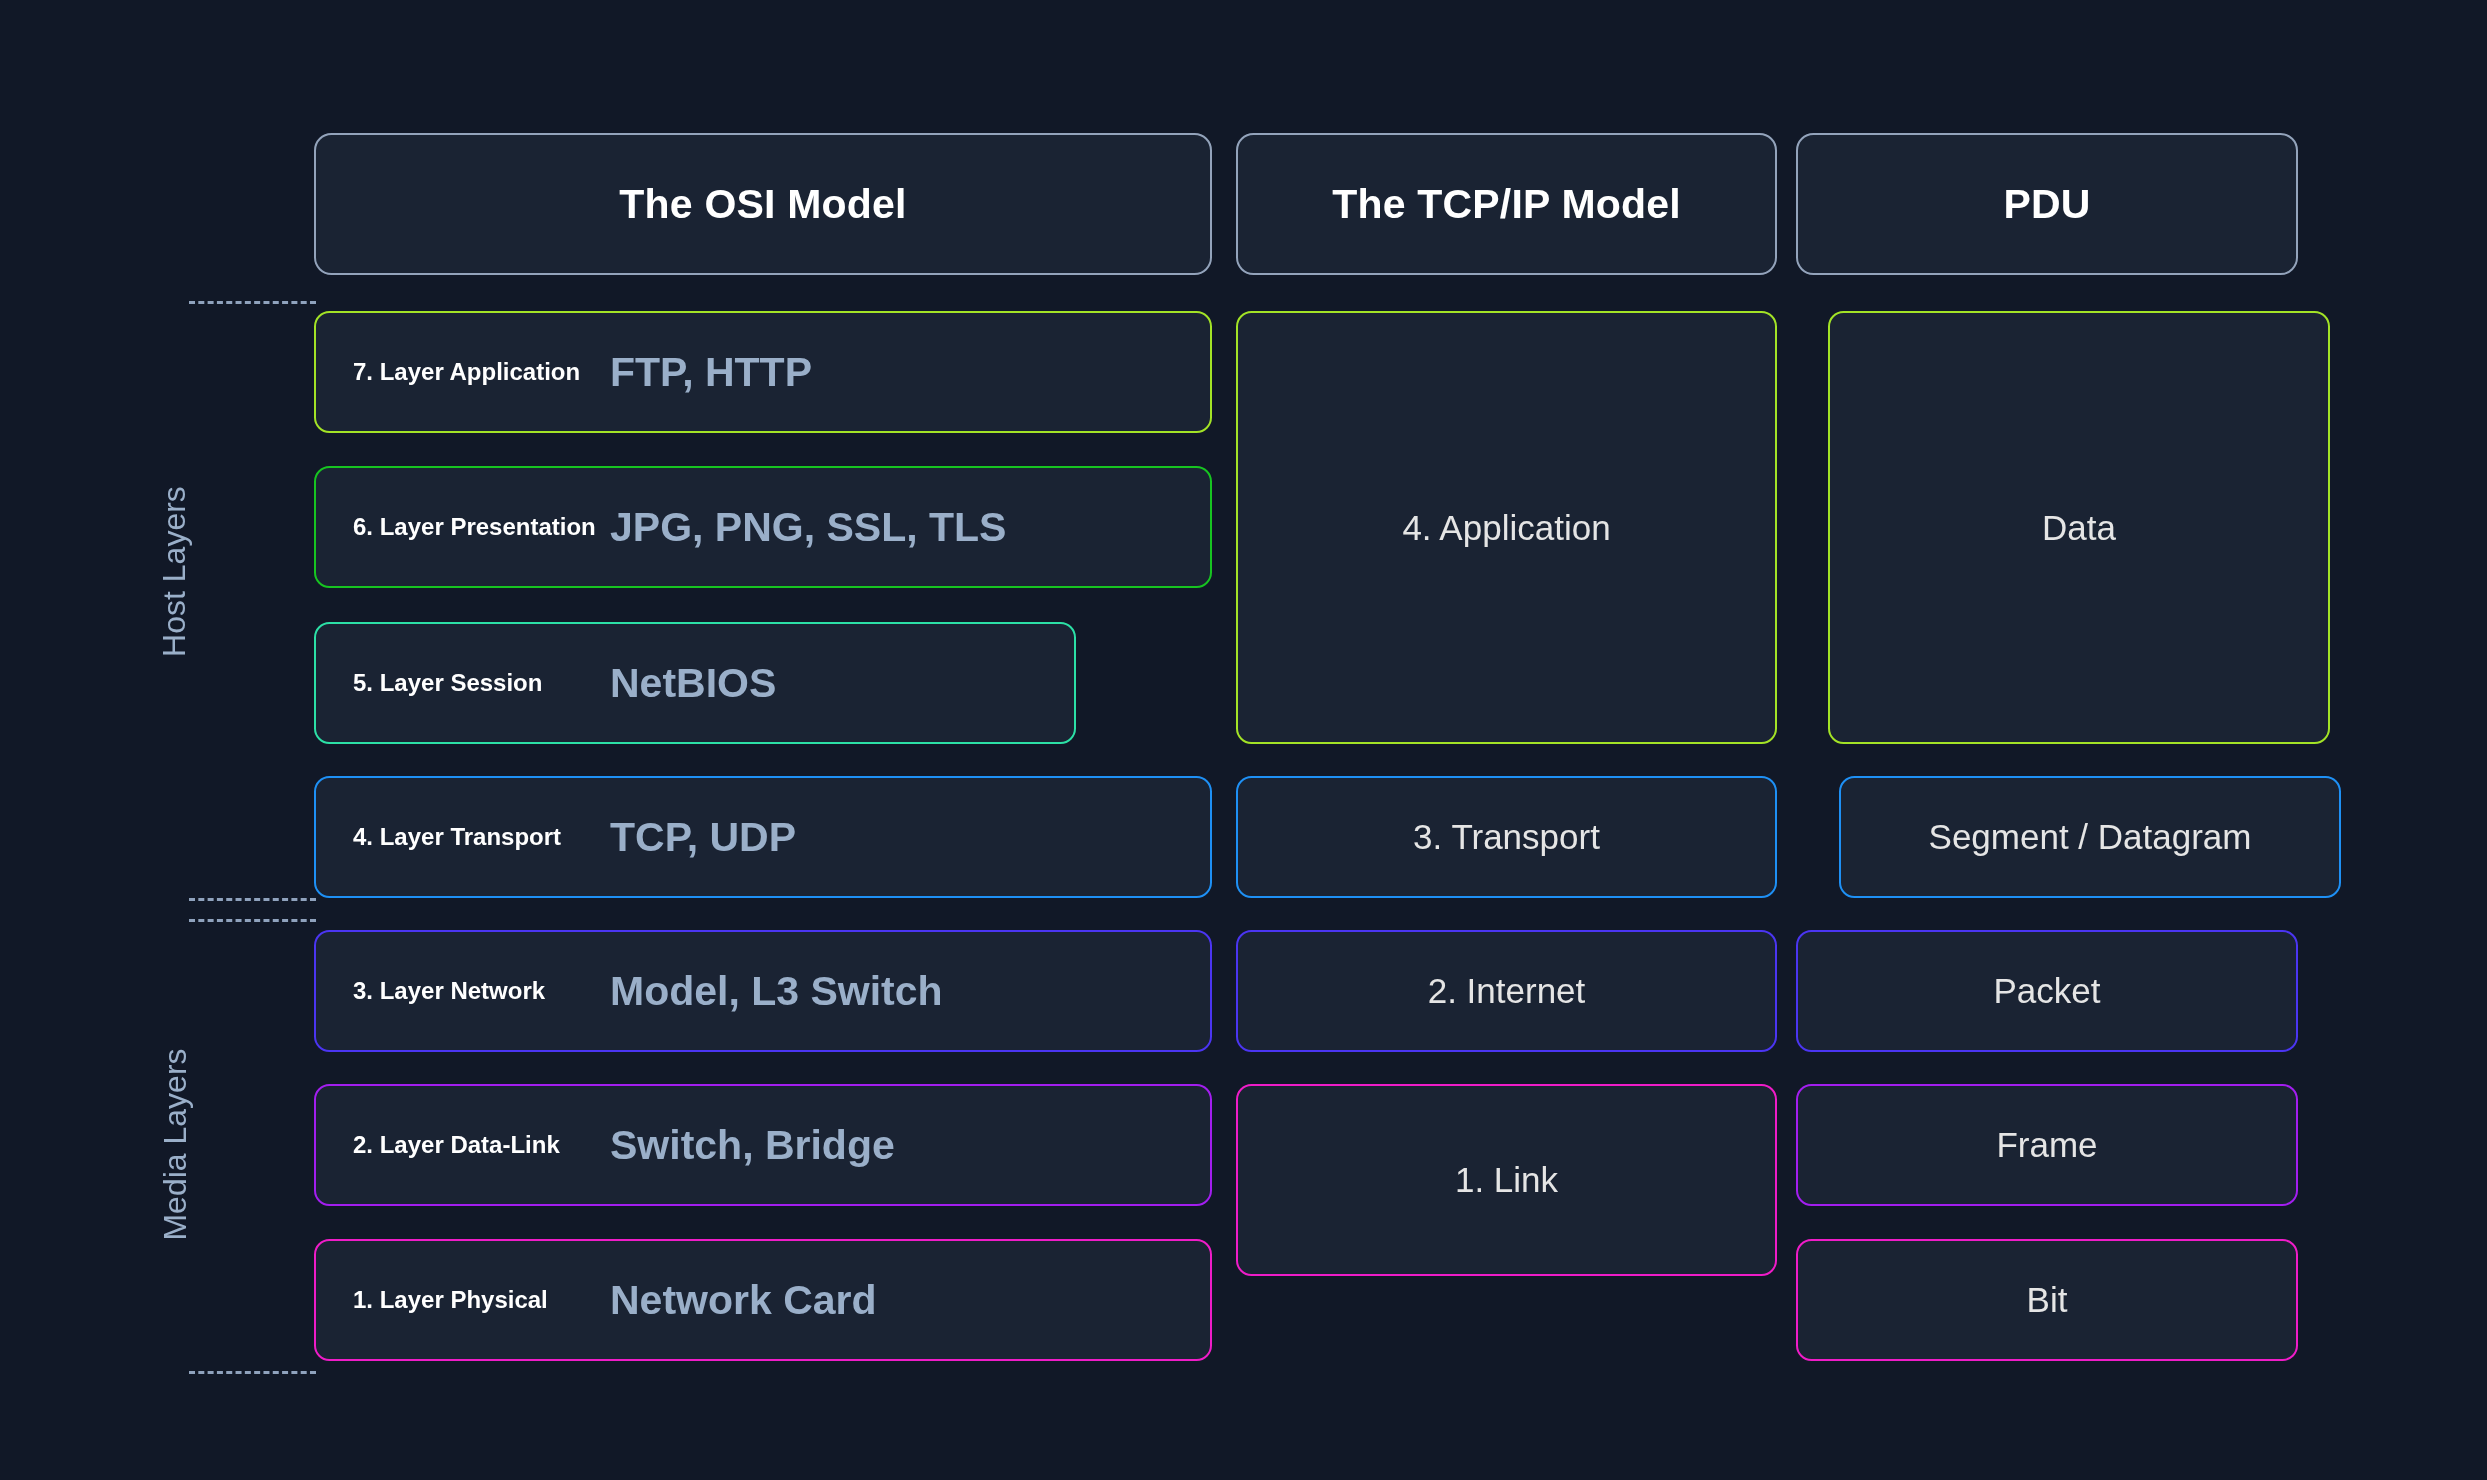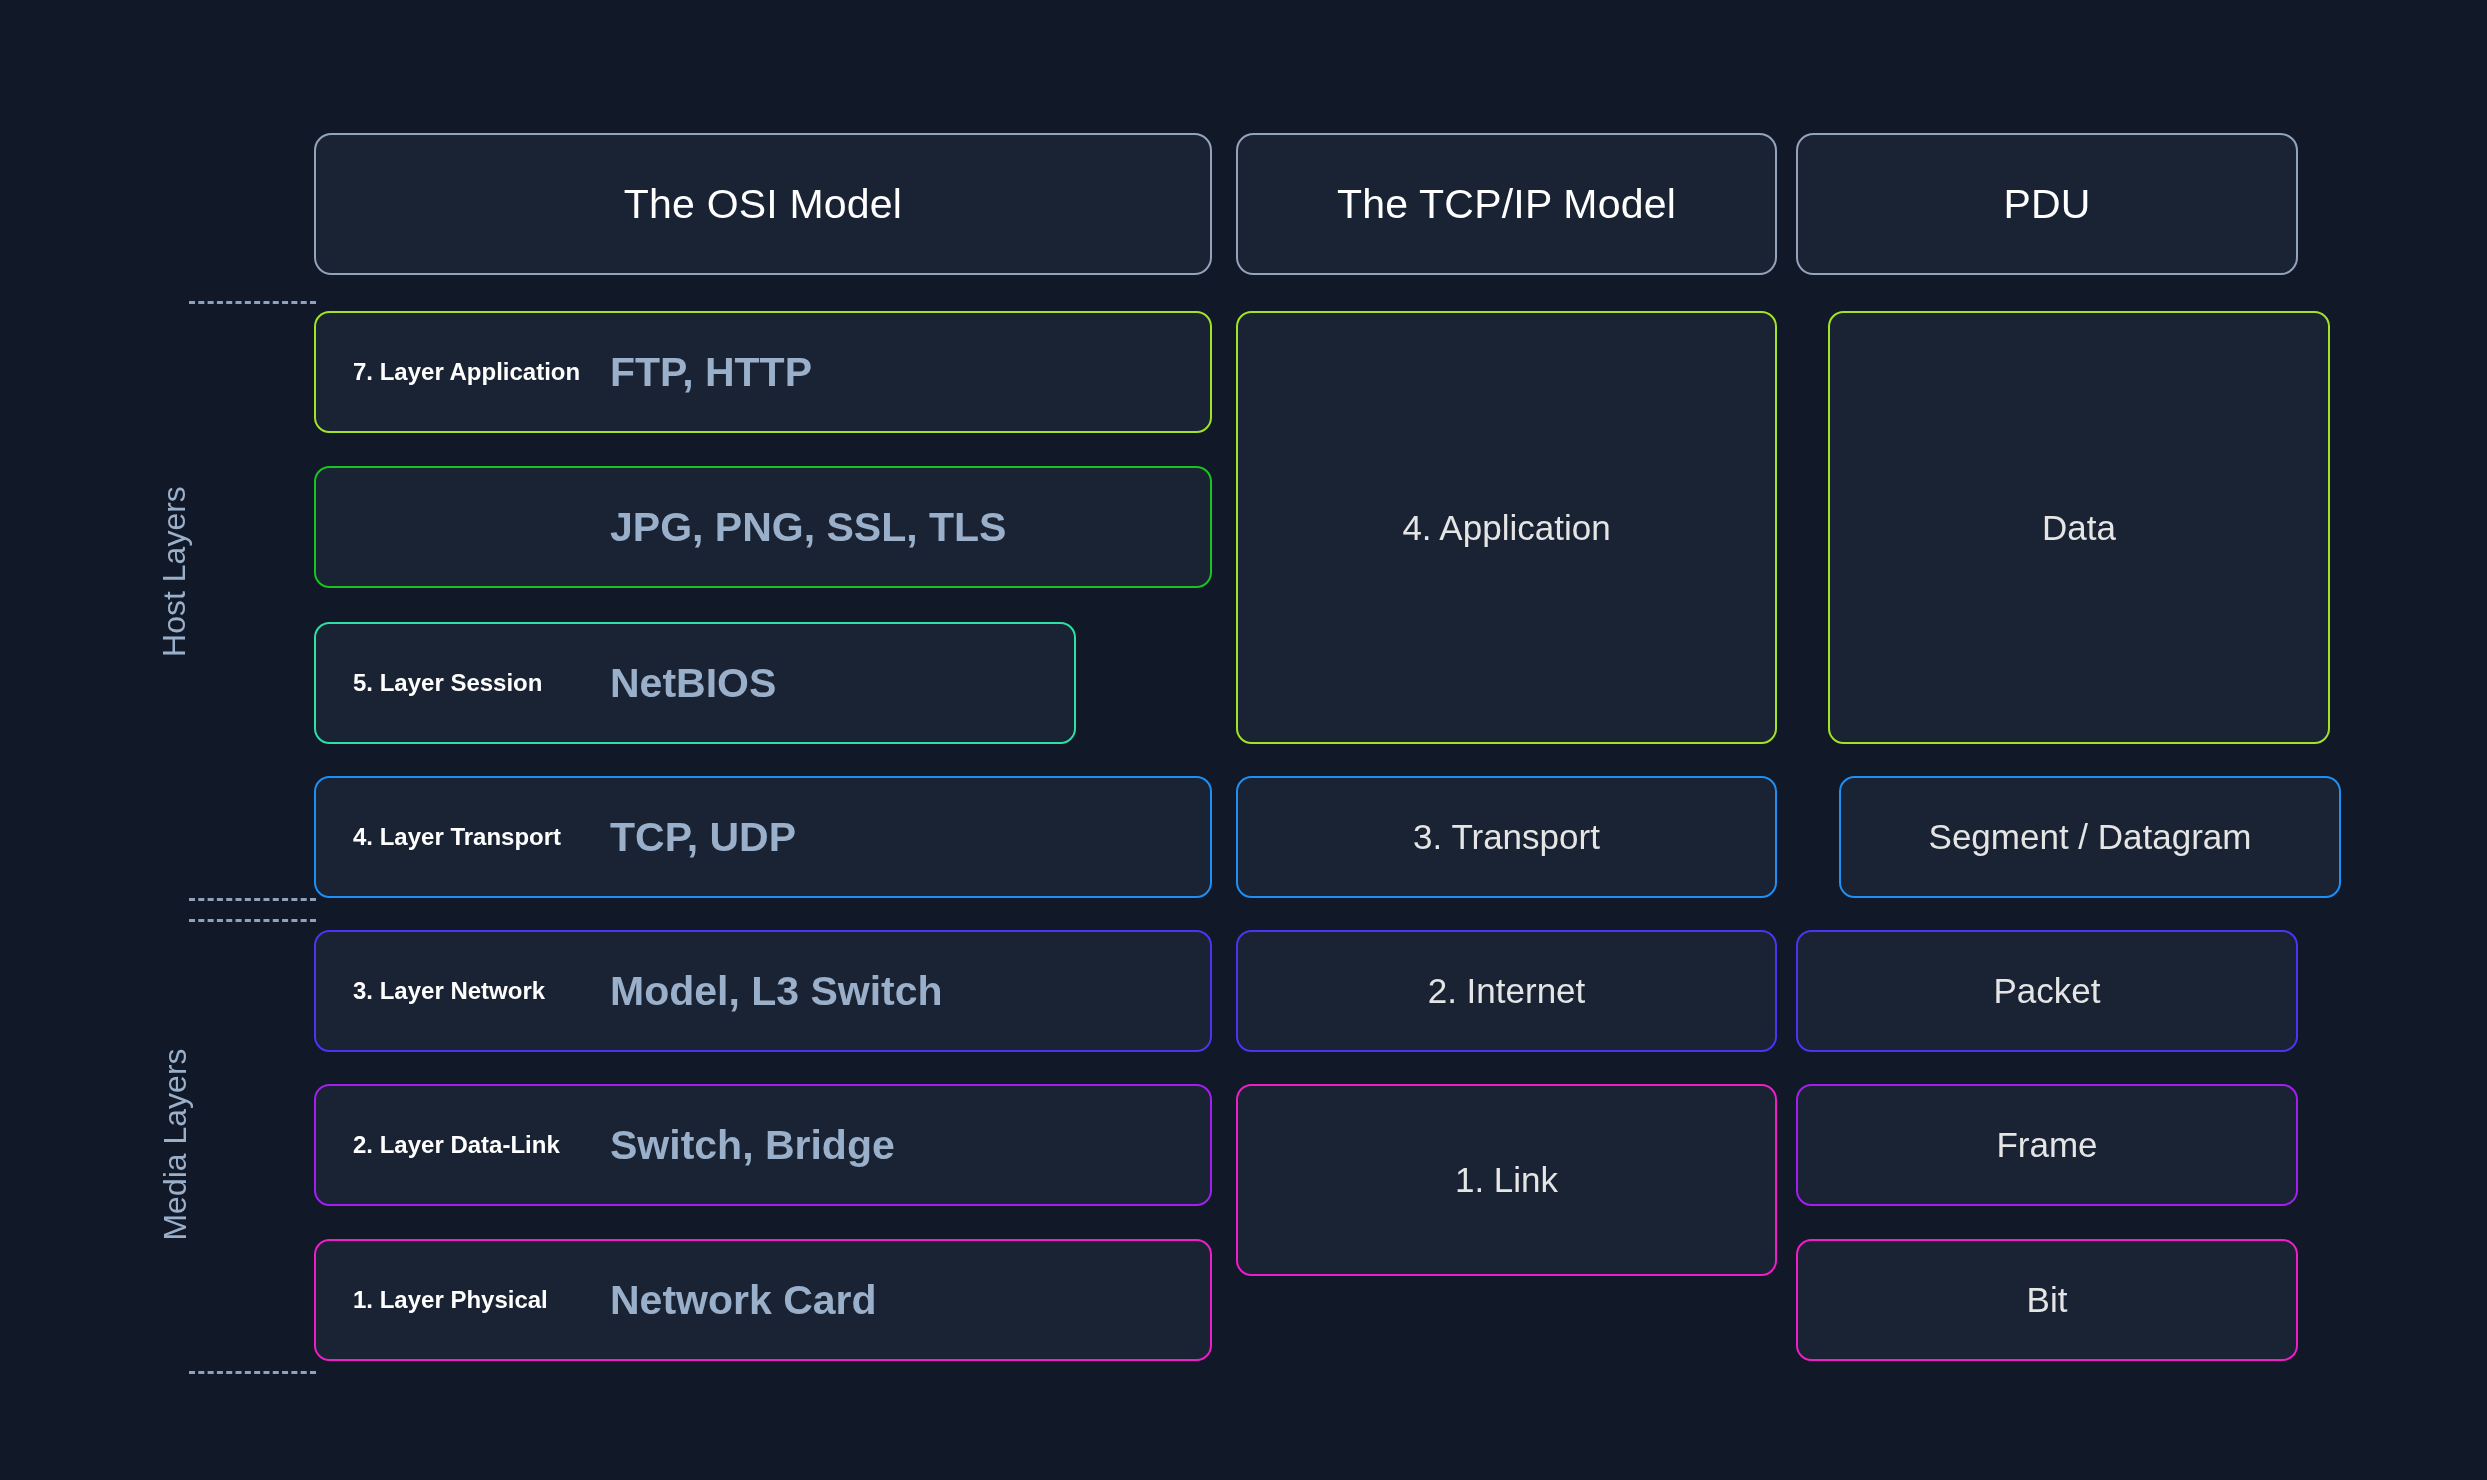--- a/index.html
+++ b/index.html
@@ -30,21 +30,21 @@
   .box.centered { justify-content: center; }
 
   
   .hdr {
     border-color: #93a3bb;
     border-width: 2.9px;
     border-radius: 17.4px;
   }
   .hdr-label {
     font-size: 41px;
-    font-weight: normal;
+    font-weight: bold;
     letter-spacing: 0.2px;
     color: #ffffff;
     white-space: nowrap;
   }
 
   
   .osi-row { border-radius: 15.4px; }
   .osi-name {
     font-size: 24px;
     font-weight: bold;
@@ -117,20 +117,21 @@
 <div class="side-label" style="left:175px; top:1147px; width:290px; margin-left:-145px; margin-top:-21px;">
   <span>Media Layers</span>
 </div>
 
 <div class="box osi-row" style="left:314px; top:311px; width:898px; height:122px; border-color:#a3e326;">
   <span class="osi-name">7. Layer Application</span>
   <span class="osi-ex">FTP, HTTP</span>
 </div>
 
 <div class="box osi-row" style="left:314px; top:466px; width:898px; height:122px; border-color:#17c421;">
+  <span class="osi-name">6. Layer Presentation</span>
   <span class="osi-ex">JPG, PNG, SSL, TLS</span>
 </div>
 
 <div class="box osi-row" style="left:314px; top:622px; width:762px; height:122px; border-color:#2ce0a6;text-align:center;">
   <span class="osi-name">5. Layer Session</span>
   <span class="osi-ex">NetBIOS</span>
 </div>
 
 <div class="box osi-row" style="left:314px; top:776px; width:898px; height:122px; border-color:#1e90f5;">
   <span class="osi-name">4. Layer Transport</span>

